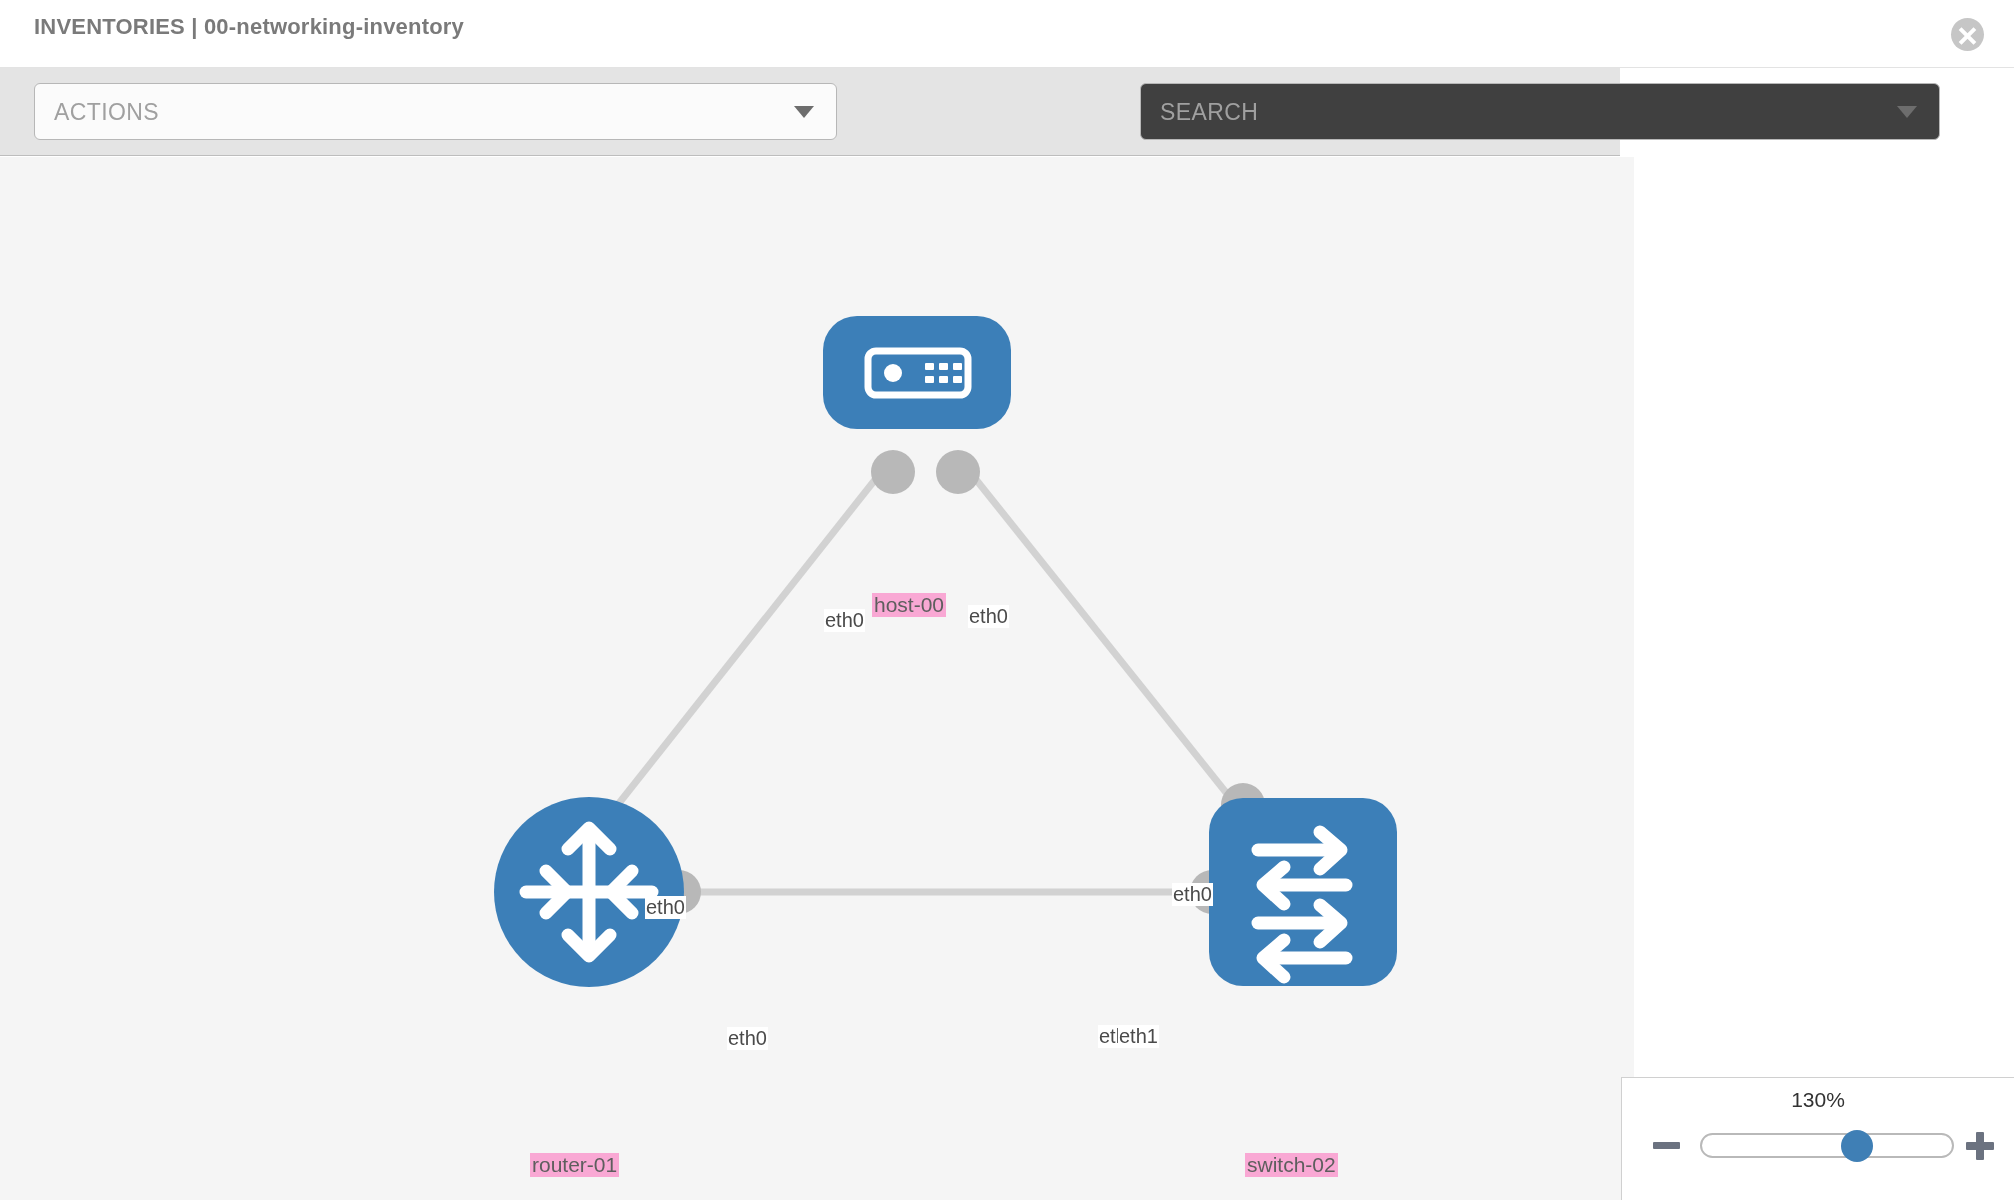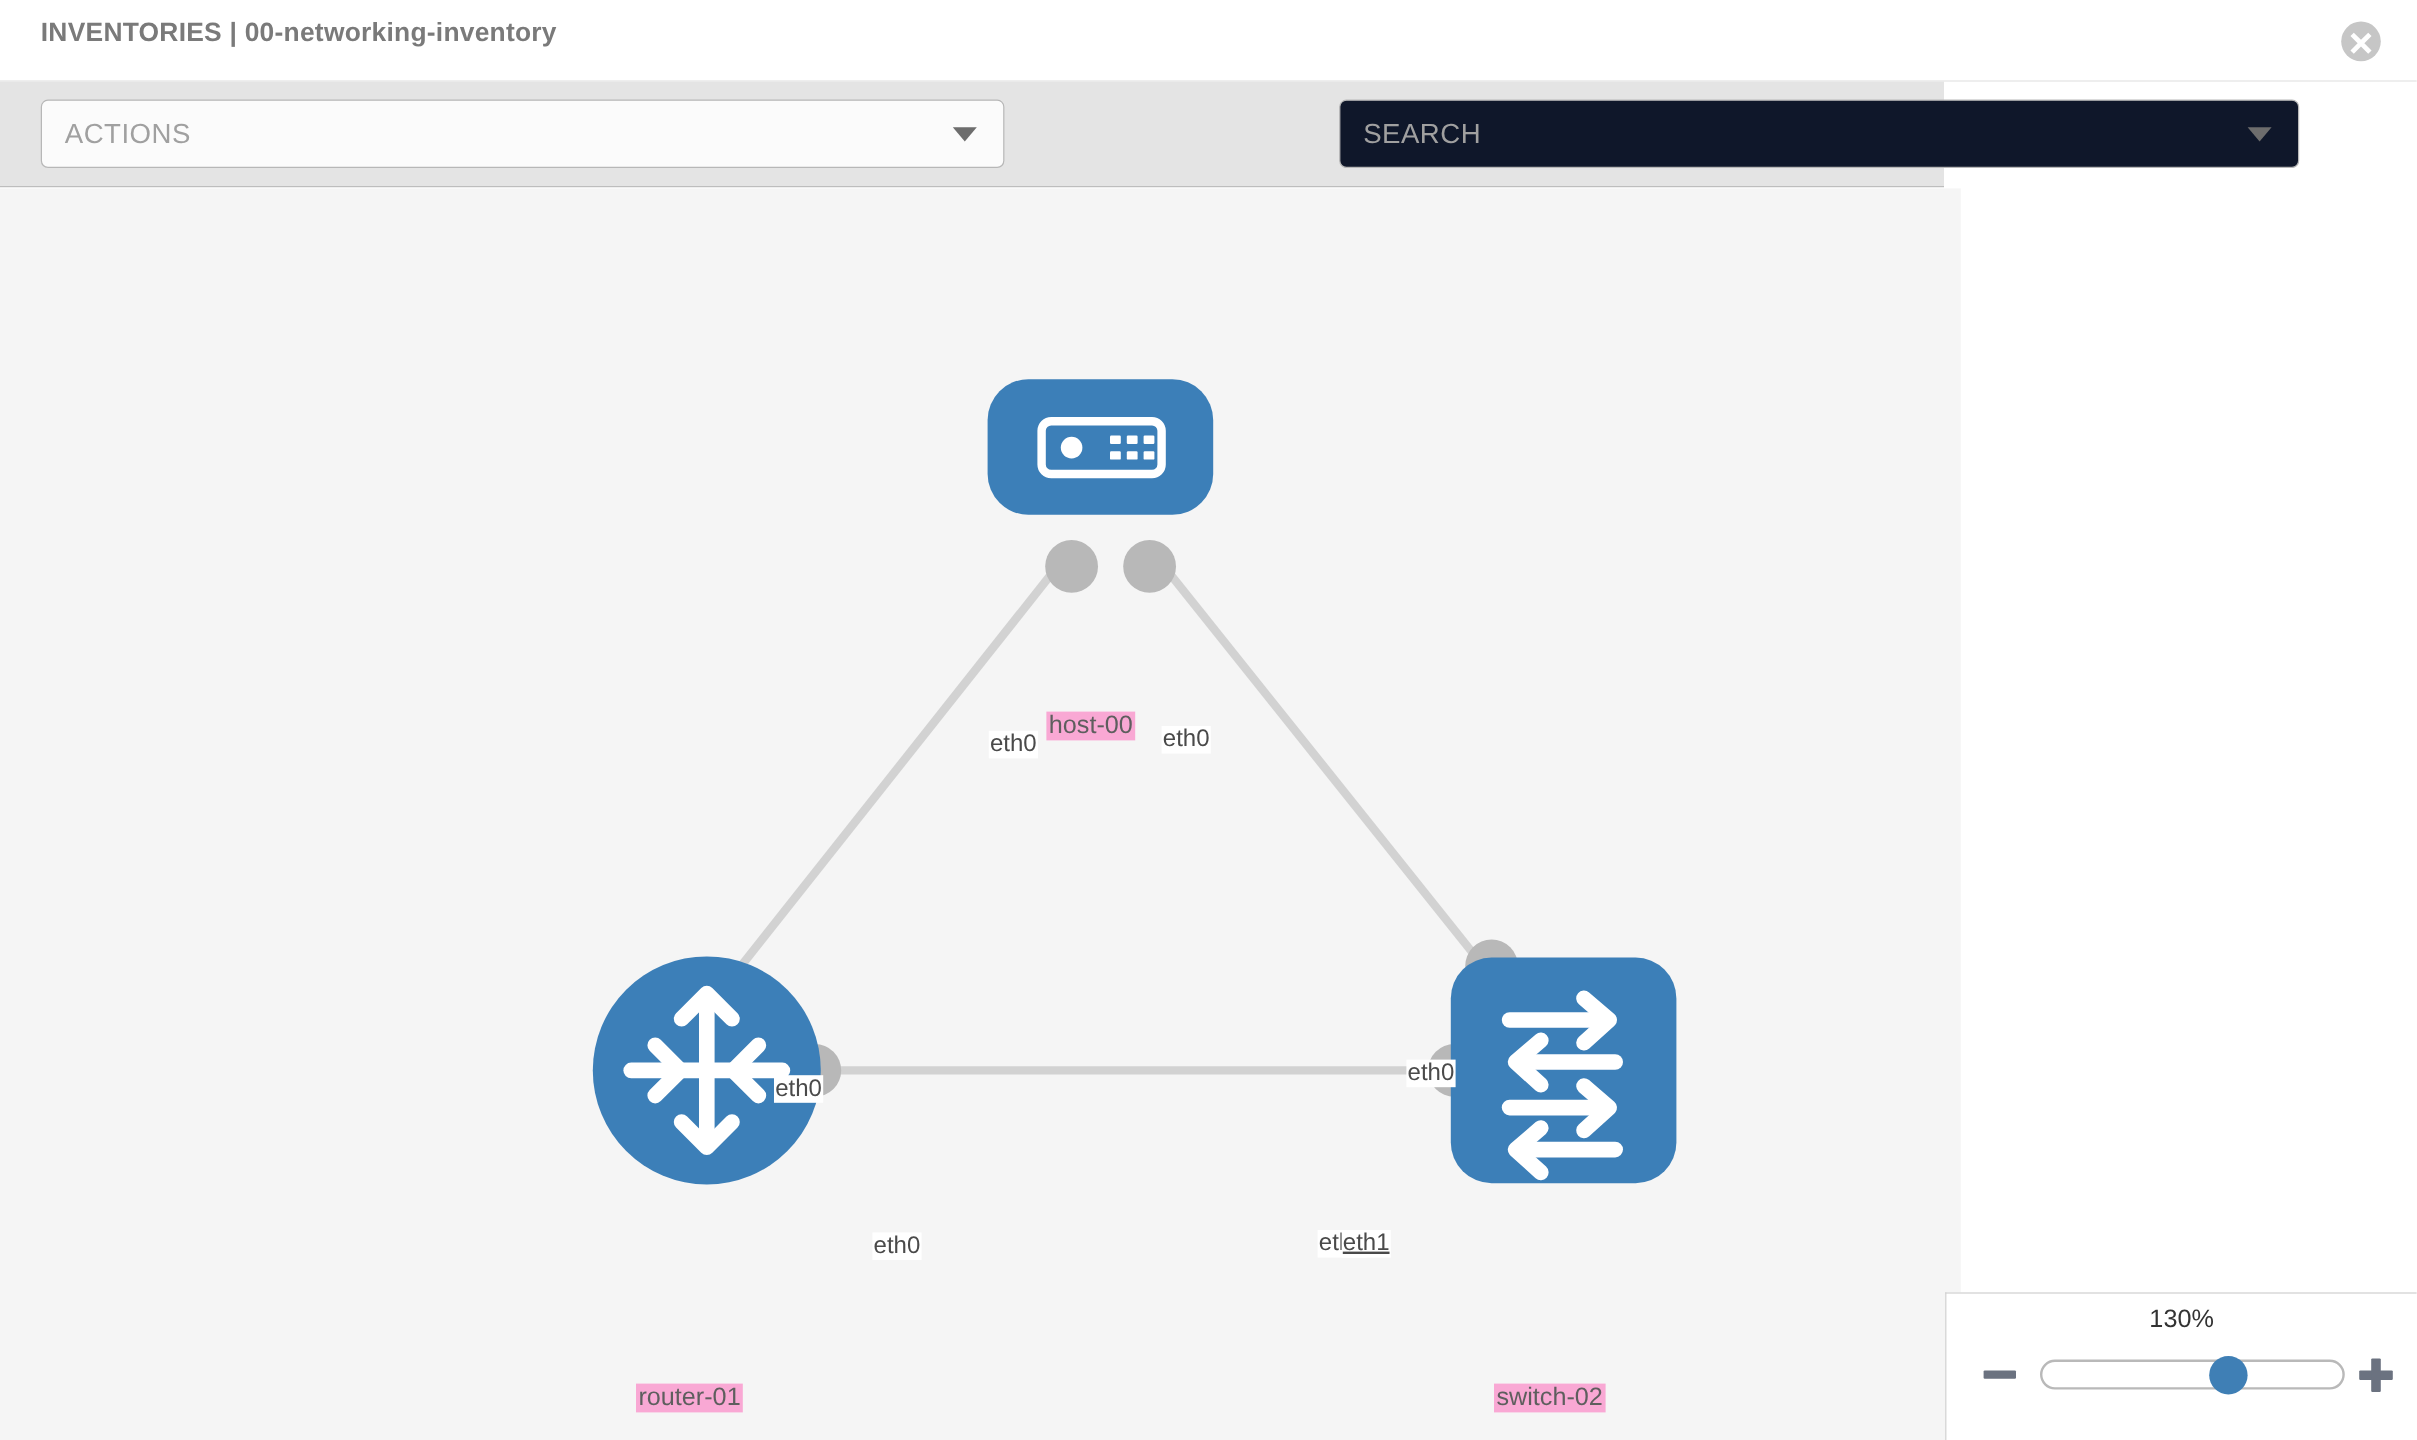--- a/index.html
+++ b/index.html
@@ -84,23 +84,23 @@
     position: absolute;
     top: 92px;
     width: 44px; height: 44px;
     cursor: pointer;
   }
   .tool-icon.wrench { left: 1042px; }
   .tool-icon.key    { left: 1110px; }
 
   .search-select {
     position: absolute;
-    left: 1116px; top: 15px;
+    left: 1140px; top: 15px;
     width: 800px; height: 57px;
-    background: #0f172a;
+    background: #404040;
     border: 1px solid #b7b7b7;
     border-radius: 6px;
     cursor: text;
   }
   .search-select .label {
     position: absolute;
     left: 19px; top: 50%;
     transform: translateY(-50%);
     font-size: 23px;
     color: #a0a0a0;
@@ -324,21 +324,21 @@
         </g>
       </g>
     </svg>
 
     <div class="iface-label" style="left:824px; top:452px;">eth0</div>
     <div class="iface-label" style="left:968px; top:448px;">eth0</div>
     <div class="iface-label" style="left:645px; top:739px;">eth0</div>
     <div class="iface-label" style="left:1172px; top:726px;">eth0</div>
     <div class="iface-label" style="left:727px; top:870px;">eth0</div>
     <div class="iface-label" style="left:1098px; top:868px;">eth0</div>
-    <div class="iface-label" style="left:1118px; top:868px;text-decoration:underline;">eth1</div>
+    <div class="iface-label" style="left:1118px; top:868px;">eth1</div>
 
     <div class="node-name" style="left:872px; top:436px;">host-00</div>
     <div class="node-name" style="left:530px; top:996px;">router-01</div>
     <div class="node-name" style="left:1245px; top:996px;">switch-02</div>
 
   </div>
 
   <div class="zoom-panel">
     <div class="zoom-value">130%</div>
     <div class="zoom-row">

